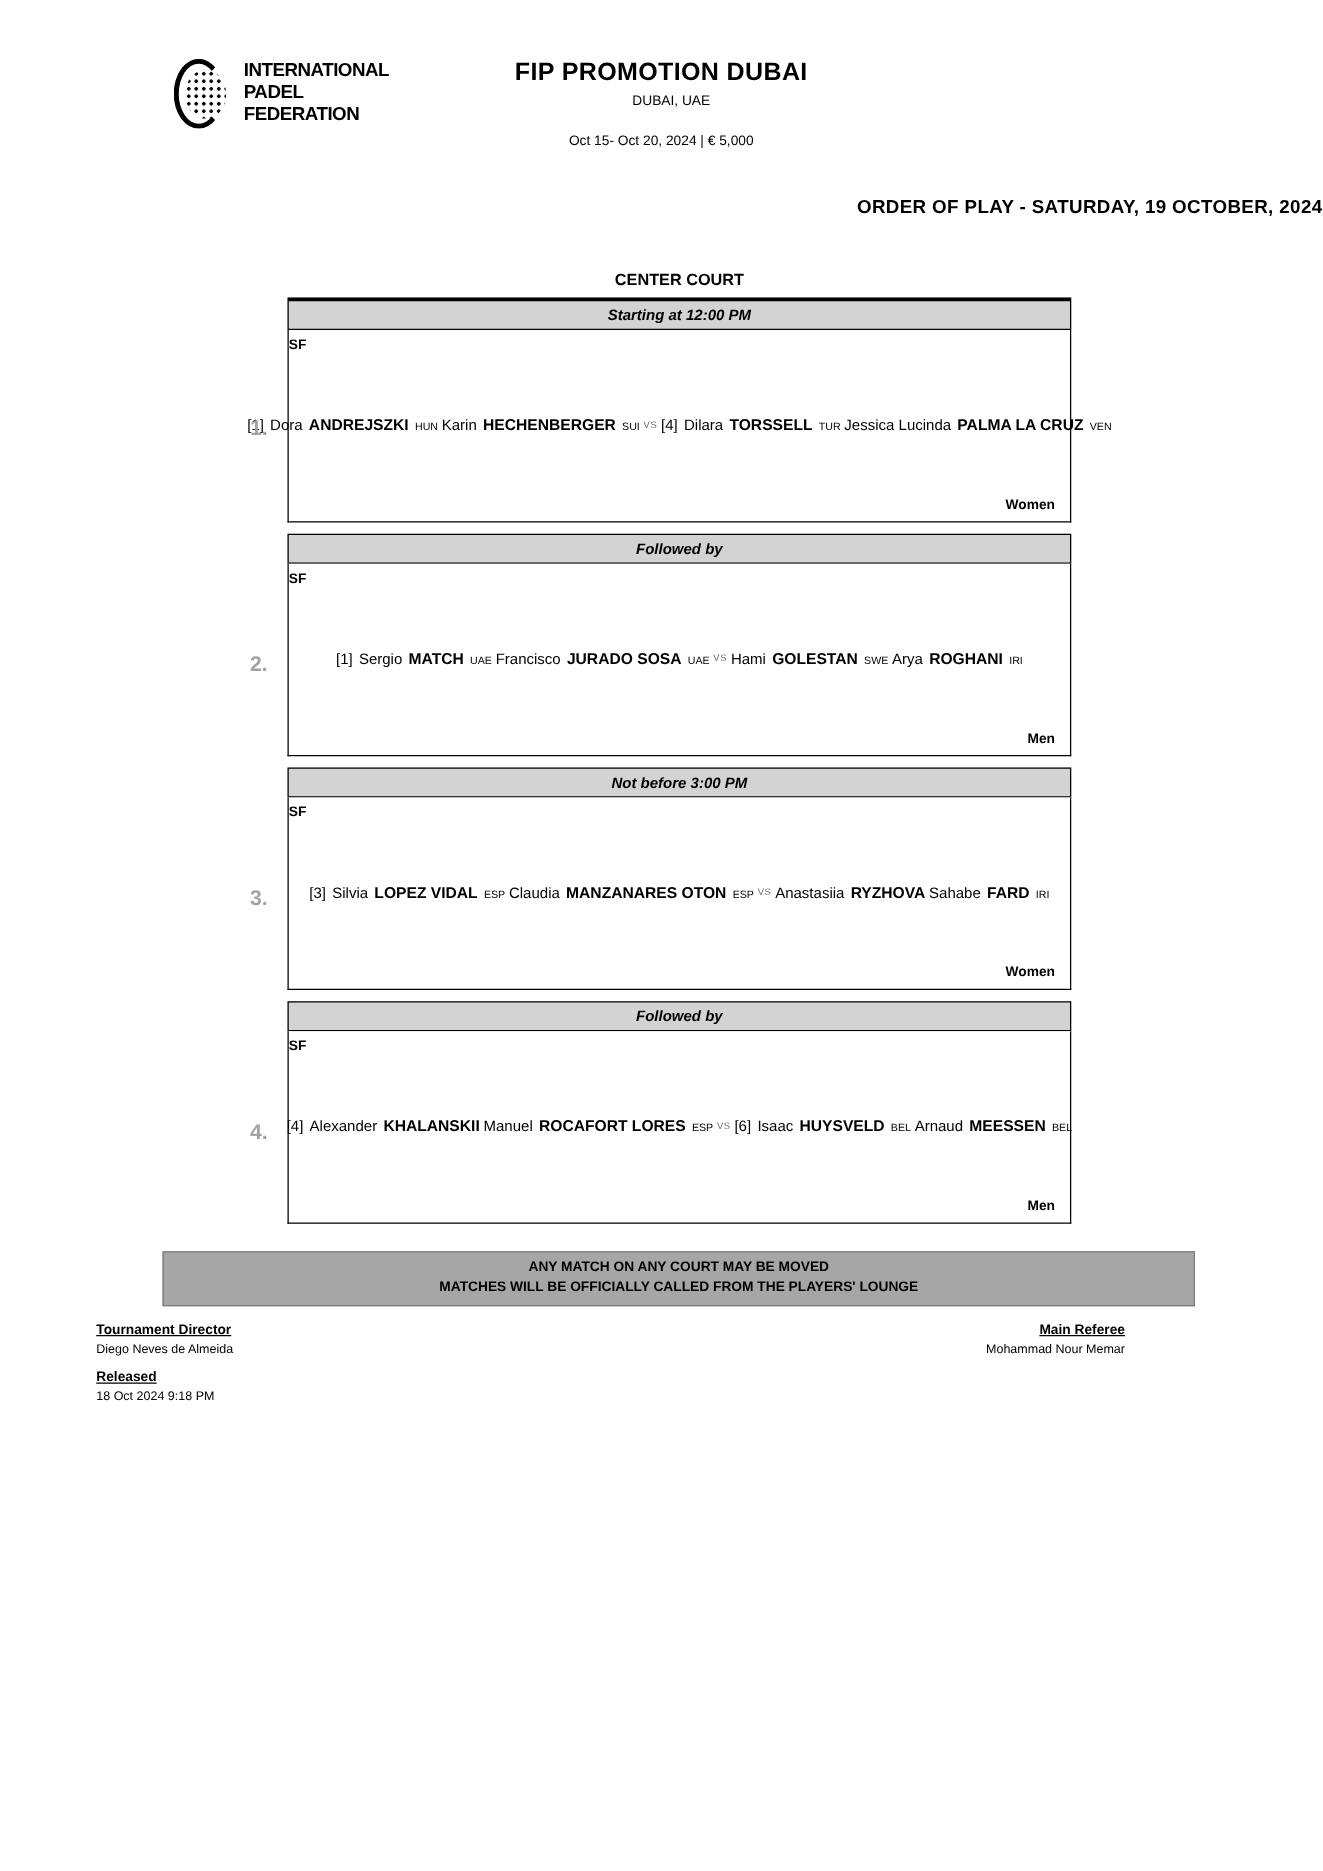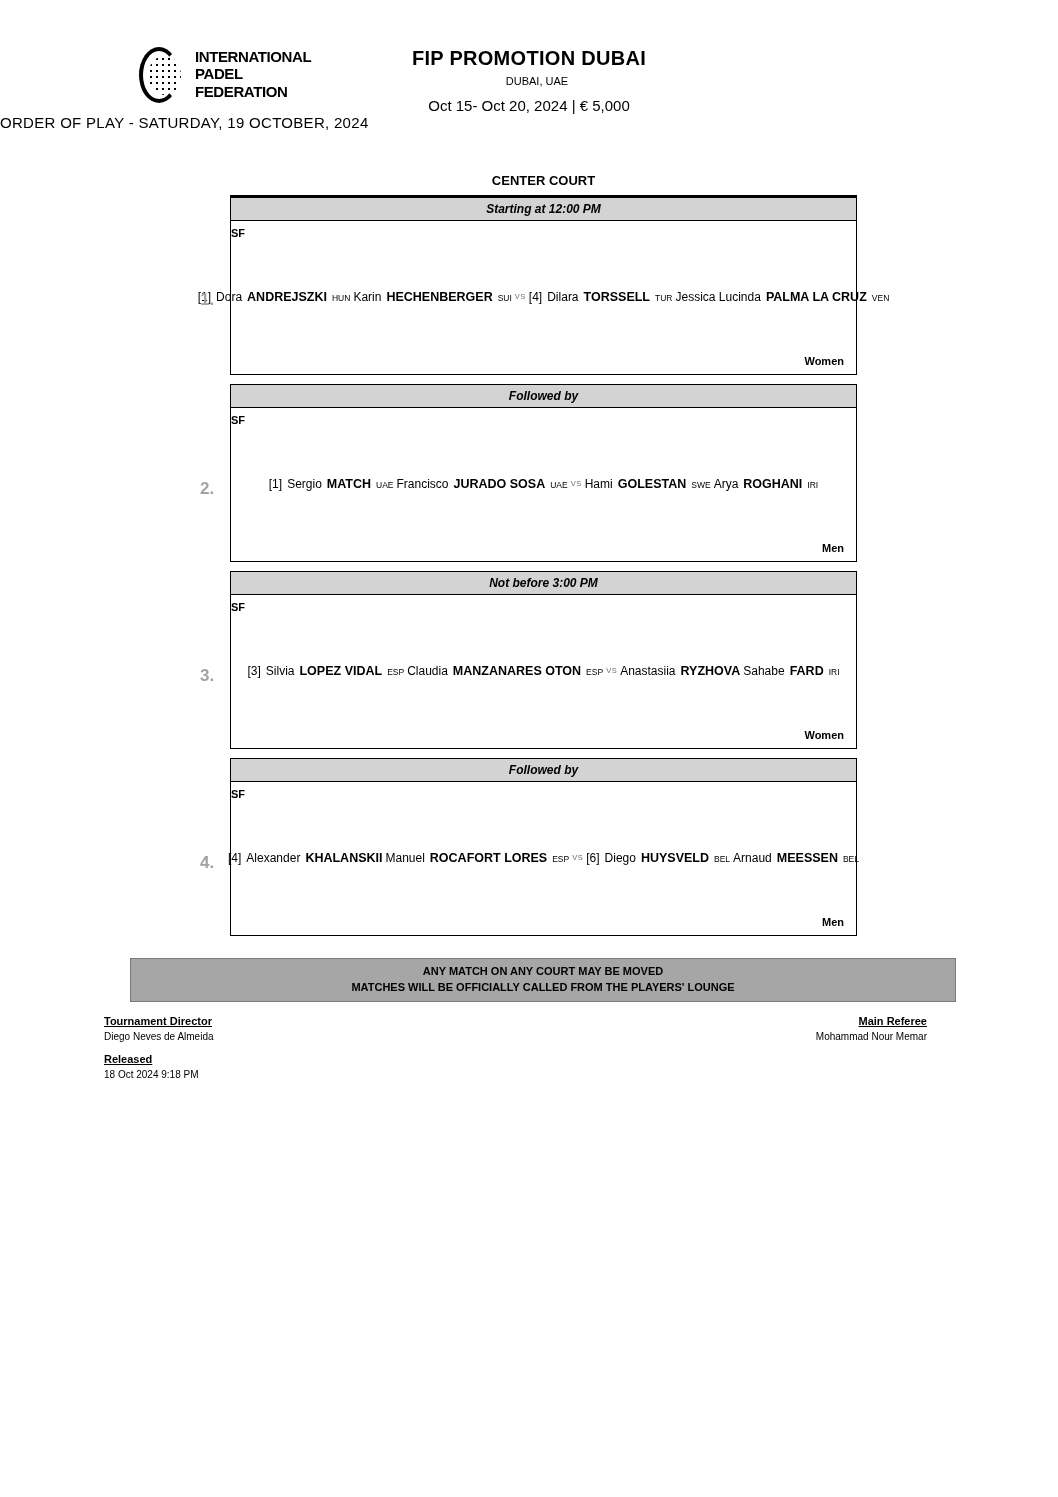--- a/index.html
+++ b/index.html
@@ -15,23 +15,23 @@
   .logo-ball { position:absolute; left:11px; top:11px; width:33px; height:39px; border-radius:50%;
                background-image:radial-gradient(circle, #000 1.3px, transparent 1.5px);
                background-size:6px 6px; }
   .logo-text { margin-left:6px; margin-top:3px; font-weight:bold; font-size:15px;
                line-height:1.15; letter-spacing:-0.4px; }
 
   
   .header-center { padding-top:47px; text-align:center; }
   .title { font-size:20px; font-weight:bold; letter-spacing:0.3px; }
   .location { font-size:11px; margin-top:5px;padding-left:16px; }
-  .dates { font-size:15px; margin-top:10px; }
-
-  .order-title { text-align:left; font-size:15px; font-weight:normal; letter-spacing:0.3px; }
+  .dates { font-size:11px; margin-top:20px; }
+
+  .order-title { text-align:right; font-size:15px; font-weight:bold; margin-top:38px; letter-spacing:0.3px; }
 
   
   .court-area { margin:42px 0 0 230px; width:627px; }
   .court-title { text-align:center; font-weight:bold; font-size:13px; margin-bottom:7px; }
 
   .match-group { position:relative; margin-bottom:9px; }
   .schedule-bar { background:#d3d3d3; border:1px solid #000; height:24px; line-height:22px;
                   text-align:center; font-weight:bold; font-style:italic; font-size:12px; }
   .match-group:first-child .schedule-bar { border-top-width:3px; height:26px; }
   .match-box { height:154px; border:1px solid #000; border-top:none; background:#fff;
@@ -50,21 +50,21 @@
   .category { text-align:right; font-weight:bold; font-size:11px; padding:0 12px 7px 0; }
   .match-number { position:absolute; left:-30px; top:95px; color:#a3a3a3;
                   font-size:17px; font-weight:bold; }
 
   
   .notice { margin:22px 0 0 130px; width:826px; background:#a6a6a6; border:1px solid #7a7a7a;
             text-align:center; padding:5px 14px; }
   .notice div { font-size:11px; font-weight:bold; line-height:1.45; }
 
   
-  .footer { position:relative; margin:13px 0 0 104px; width:826px; }
+  .footer { position:relative; margin:13px 0 0 77px; width:826px; }
   .f-label { font-size:11px; font-weight:bold; text-decoration:underline; }
   .f-value { font-size:10px; margin-top:4px; }
   .released { margin-top:11px; }
   .footer-right { position:absolute; right:3px; top:0; text-align:right; }
 </style>
 </head>
 <body>
 
 <div class="page">
 
@@ -177,21 +177,21 @@
       <div class="round">SF</div>
       <div class="players">
         <div class="player-line">
           <span class="seed">[4]</span><span class="first">Alexander</span><span class="last">KHALANSKII</span><span class="country"></span>
         </div>
         <div class="player-line">
           <span class="seed"></span><span class="first">Manuel</span><span class="last">ROCAFORT LORES</span><span class="country">ESP</span>
         </div>
         <div class="vs">VS</div>
         <div class="player-line">
-          <span class="seed">[6]</span><span class="first">Diego</span><span class="last">HUYSVELD</span><span class="country">BEL</span>
+          <span class="seed">[6]</span><span class="first">Isaac</span><span class="last">HUYSVELD</span><span class="country">BEL</span>
         </div>
         <div class="player-line">
           <span class="seed"></span><span class="first">Arnaud</span><span class="last">MEESSEN</span><span class="country">BEL</span>
         </div>
       </div>
       <div class="category">Men</div>
     </div>
     <div class="match-number">4.</div>
   </div>
 </div>

